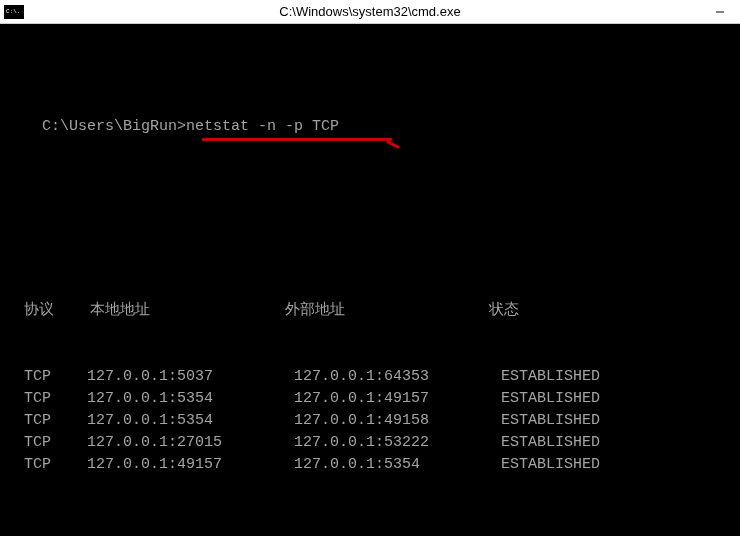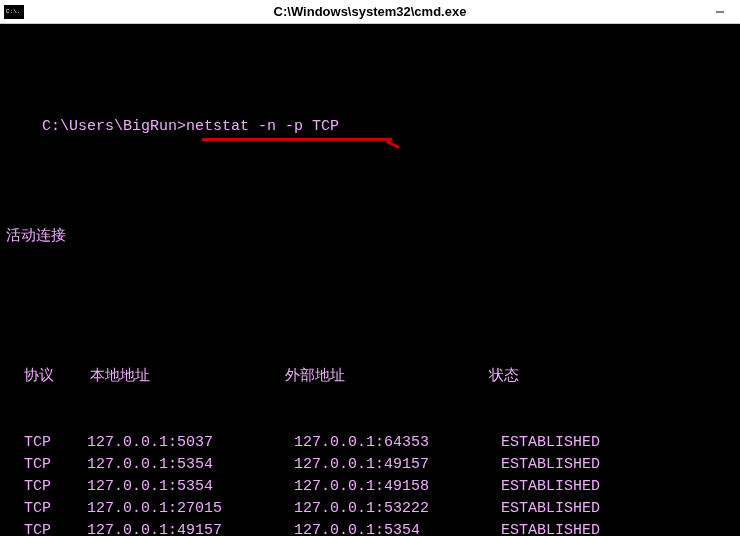--- a/index.html
+++ b/index.html
@@ -40,41 +40,40 @@
       line-height: 14px;
       padding-left: 2px;
     }
     .title-text {
       position: absolute;
       left: 50%;
       transform: translateX(-50%);
       font-size: 13px;
       color: #000;
       font-family: 'Segoe UI', Arial, sans-serif;
-      font-weight: bold;
     }
     .title-controls {
       position: absolute;
       right: 0;
       display: flex;
       height: 100%;
     }
     .title-btn {
       width: 40px;
       height: 100%;
       display: flex;
       align-items: center;
       justify-content: center;
       color: #000;
       font-size: 11px;
     }
     .terminal {
       flex: 1;
       background: #000000;
-      color: #f0abfc;
+      color: #a3a3a3;
       padding: 4px 6px;
       font-size: 15px;
       line-height: 22px;
       overflow: hidden;
       white-space: pre;
     }
     .prompt-line {
       position: relative;
       display: inline-block;
     }
@@ -118,19 +117,18 @@
         <svg width="10" height="10" viewBox="0 0 10 10">
             <line x1="1" y1="5" x2="9" y2="5" stroke="#000" stroke-width="1"></line>
           </svg>
       </div>
     </div>
   </div>
   <div class="terminal">
     <div style="height:22px"></div>
     <div class="prompt-line"><span>C:\Users\BigRun&gt;</span><span>netstat -n -p TCP</span><span class="underline"></span></div>
     <div style="height:22px"></div>
-    <div>活动连接</div>
     <div style="height:22px"></div>
     <div class="headers row" id="headers-row">  协议    本地地址               外部地址                状态</div>
     <div id="rows-container"><div class="row">  TCP    127.0.0.1:5037         127.0.0.1:64353        ESTABLISHED</div><div class="row">  TCP    127.0.0.1:5354         127.0.0.1:49157        ESTABLISHED</div><div class="row">  TCP    127.0.0.1:5354         127.0.0.1:49158        ESTABLISHED</div><div class="row">  TCP    127.0.0.1:27015        127.0.0.1:53222        ESTABLISHED</div><div class="row">  TCP    127.0.0.1:49157        127.0.0.1:5354         ESTABLISHED</div></div>
     
   </div>
 </div>
 
 </body></html>

